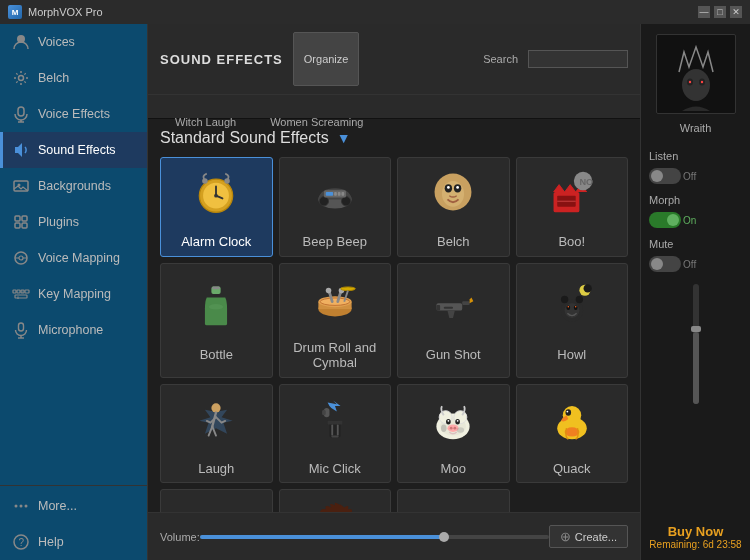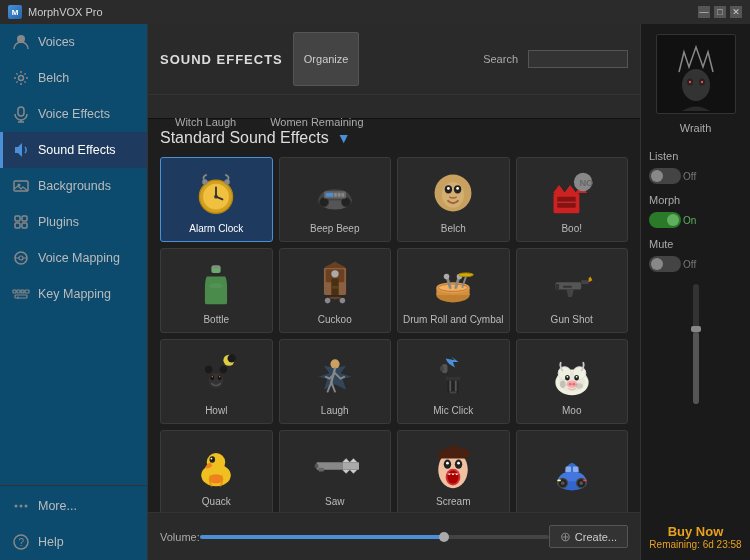--- a/index.html
+++ b/index.html
@@ -233,24 +233,25 @@
       display: flex;
       align-items: center;
       justify-content: center;
       margin-bottom: 4px;
     }
     .sound-icon-area svg {
       width: 48px;
       height: 48px;
     }
     .sound-label {
-      font-size: 10px;
+      font-size: 13px;
       color: #bbb;
       text-align: center;
       line-height: 1.2;
+      margin-top: 12px;
     }
     .sound-item.selected .sound-label { color: #fff; }
 
     
     .bottom-bar {
       background: #2a2a2a;
       border-top: 1px solid #333;
       padding: 6px 12px;
       display: flex;
       align-items: center;
@@ -473,20 +474,31 @@
           <rect x="5" y="5" width="3" height="3" rx="0.5" stroke="#888" stroke-width="1.2"></rect>
           <rect x="9" y="5" width="3" height="3" rx="0.5" stroke="#888" stroke-width="1.2"></rect>
           <rect x="13" y="5" width="4" height="3" rx="0.5" stroke="#888" stroke-width="1.2"></rect>
           <rect x="3" y="10" width="12" height="3" rx="0.5" stroke="#888" stroke-width="1.2"></rect>
           <text x="5" y="13.5" font-size="3" fill="#888">A</text>
           <text x="9" y="8" font-size="3" fill="#888">S</text>
         </svg>
       </span>
       <span>Key Mapping</span>
     </div>
+    <div class="sidebar-item">
+      <span class="sidebar-icon">
+        <svg width="18" height="18" viewBox="0 0 18 18" fill="none">
+          <rect x="6.5" y="2" width="5" height="8" rx="2.5" stroke="#888" stroke-width="1.4"></rect>
+          <path d="M3.5 9a5.5 5.5 0 0011 0" stroke="#888" stroke-width="1.4" fill="none"></path>
+          <line x1="9" y1="14.5" x2="9" y2="17" stroke="#888" stroke-width="1.4"></line>
+          <line x1="6" y1="17" x2="12" y2="17" stroke="#888" stroke-width="1.4"></line>
+        </svg>
+      </span>
+      <span>Microphone</span>
+    </div>
     <div class="sidebar-bottom">
       <div class="sidebar-divider"></div>
       <div class="sidebar-item">
         <span class="sidebar-icon">
           <svg width="18" height="18" viewBox="0 0 18 18" fill="none">
             <circle cx="4" cy="9" r="1.5" fill="#888"></circle>
             <circle cx="9" cy="9" r="1.5" fill="#888"></circle>
             <circle cx="14" cy="9" r="1.5" fill="#888"></circle>
           </svg>
         </span>
@@ -511,21 +523,21 @@
       <button class="organize-btn">Organize</button>
       <span class="search-label">Search</span>
       <input class="search-input" type="text" value="" style="">
     </div>
 
     <div class="tabs-bar">
       <div class="tab">
         <span>Witch Laugh</span>
       </div>
       <div class="tab">
-        <span>Women Remaining</span>
+        <span>Women Screaming</span>
       </div>
     </div>
 
     <div class="sound-content">
       <div class="section-header">
         <span class="section-title">Standard Sound Effects</span>
         <span class="section-chevron">▼</span>
       </div>
 
       <div class="sound-grid" id="sound-grid">
@@ -593,37 +605,20 @@
           <div class="sound-item">
             <div class="sound-icon-area">
               <svg viewBox="0 0 52 52" fill="none">
       <rect x="21" y="6" width="10" height="8" rx="2" fill="#6aaa6a"></rect>
       <path d="M16 18 Q14 22 14 30 L14 46 Q14 48 16 48 L36 48 Q38 48 38 46 L38 30 Q38 22 36 18 Z" fill="#4a8a4a"></path>
       <ellipse cx="26" cy="28" rx="8" ry="3" fill="#5a9a5a" opacity="0.5"></ellipse>
       <rect x="22" y="6" width="8" height="3" rx="1" fill="#888"></rect>
     </svg>
             </div>
             <div class="sound-label">Bottle</div>
-          </div>
-          <div class="sound-item">
-            <div class="sound-icon-area">
-              <svg viewBox="0 0 52 52" fill="none">
-      <rect x="14" y="8" width="24" height="30" rx="2" fill="#8B6040"></rect>
-      <rect x="16" y="10" width="20" height="14" rx="1" fill="#6B4020"></rect>
-      <path d="M14 8 L26 2 L38 8" fill="#6B4020"></path>
-      <rect x="22" y="20" width="8" height="18" rx="1" fill="#4a3010"></rect>
-      <rect x="22" y="28" width="8" height="3" fill="#5a4020"></rect>
-      <circle cx="26" cy="15" r="4" fill="#aaa"></circle>
-      <path d="M23 40 Q26 44 29 40" stroke="#6B4020" stroke-width="1.5" fill="none"></path>
-      <circle cx="18" cy="44" r="3" fill="#888"></circle>
-      <circle cx="34" cy="44" r="3" fill="#888"></circle>
-      <rect x="20" y="40" width="12" height="2" fill="#6B4020"></rect>
-    </svg>
-            </div>
-            <div class="sound-label">Cuckoo</div>
           </div>
           <div class="sound-item">
             <div class="sound-icon-area">
               <svg viewBox="0 0 52 52" fill="none">
       <ellipse cx="26" cy="38" rx="18" ry="8" fill="#c08030"></ellipse>
       <rect x="8" y="30" width="36" height="8" fill="#d09040"></rect>
       <ellipse cx="26" cy="30" rx="18" ry="6" fill="#e0a050"></ellipse>
       <ellipse cx="26" cy="30" rx="16" ry="4" fill="#f0b060" stroke="#c07030" stroke-width="1"></ellipse>
       <line x1="20" y1="20" x2="23" y2="30" stroke="#888" stroke-width="3" stroke-linecap="round"></line>
       <line x1="32" y1="20" x2="29" y2="30" stroke="#888" stroke-width="3" stroke-linecap="round"></line>

